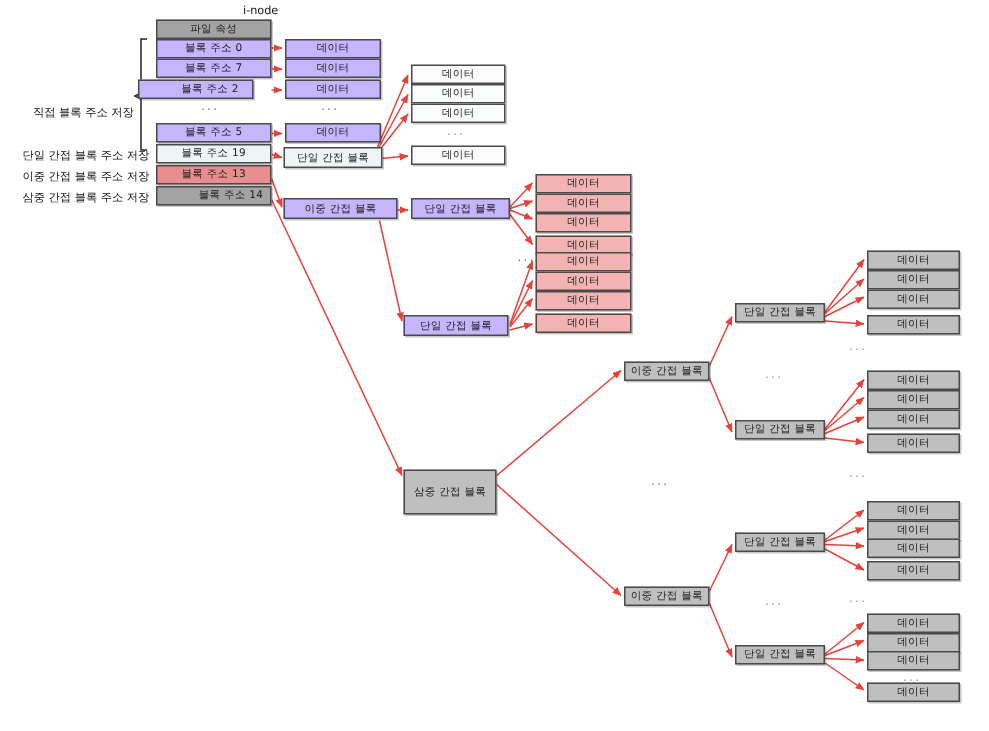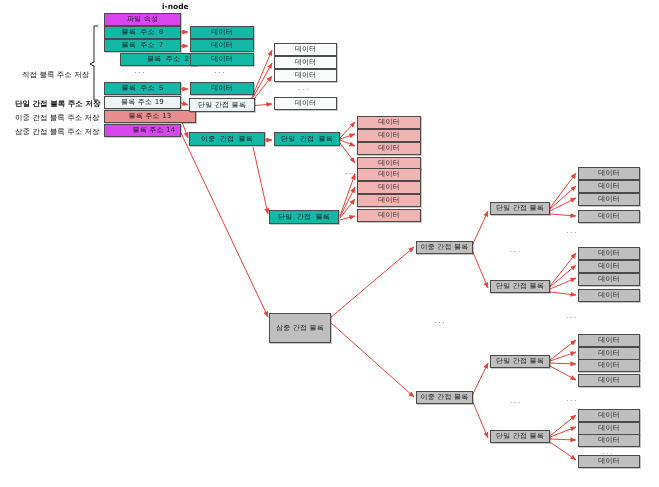--- a/index.html
+++ b/index.html
@@ -6,29 +6,29 @@
   body{width:659px;height:487px;position:relative;overflow:hidden;
        font-family:"DejaVu Sans","Liberation Sans",sans-serif;color:#1a1a1a;}
   #stage{position:absolute;left:0;top:0;width:659px;height:487px;}
   svg#edges{position:absolute;left:0;top:0;width:659px;height:487px;pointer-events:none;}
 
   .bx{position:absolute;box-sizing:border-box;border:1px solid #4a4a4a;
       display:flex;align-items:center;justify-content:center;
       font-size:7px;line-height:1;letter-spacing:.2px;white-space:nowrap;
       box-shadow:1px 1px 0 rgba(0,0,0,.22);}
   .pink{background:#f2b3b3;}
-  .pinkpale{background:#14b8a6;font-family:Liberation Mono, monospace;}
+  .pinkpale{background:#c4b5fd;}
   .pinkdeep{background:#e98e8e;}
   .pale{background:#fafcfc;}
   .palebl{background:#eef5f7;}
   .gray{background:#bfbfbf;}
-  .white{background:#d946ef;}
+  .white{background:#a3a3a3;}
 
   .lbl{position:absolute;font-size:7.5px;white-space:nowrap;color:#111;}
-  .title{position:absolute;font-size:7.5px;font-weight:bold;white-space:nowrap;color:#111;padding-left:40px;}
+  .title{position:absolute;font-size:7.5px;font-weight:normal;white-space:nowrap;color:#111;padding-left:40px;}
   .dots{position:absolute;font-size:8px;letter-spacing:1.5px;color:#6f6f6f;white-space:nowrap;}
   .dotsg{position:absolute;font-size:8px;letter-spacing:1.5px;color:#8b9aa3;white-space:nowrap;}
 </style>
 </head>
 <body>
 
 <div id="stage">
 
   <svg id="edges" viewBox="0 0 659 487">
     <defs>
@@ -101,29 +101,29 @@
       <path d="M98,26 L94,26 L94,62 L90,64 L94,66 L94,100 L98,100"></path>
     </g>
   </svg>
 
   <div class="title" style="left:122px;top:2px;">i-node</div>
 
   <div class="bx white" style="left:104px;top:13px;width:77px;height:13px;">파일 속성</div>
 
   <div class="bx pinkpale" style="left:104px;top:26px;width:77px;height:13px;">블록 주소 0</div>
   <div class="bx pinkpale" style="left:104px;top:39px;width:77px;height:13px;">블록 주소 7</div>
-  <div class="bx pinkpale" style="left:120px;top:53px;width:77px;height:13px;padding-left:19px;">블록 주소 2</div>
+  <div class="bx pinkpale" style="left:92px;top:53px;width:77px;height:13px;padding-left:19px;">블록 주소 2</div>
   <div class="dots" style="left:134px;top:66px;">...</div>
   <div class="bx pinkpale" style="left:104px;top:82px;width:77px;height:13px;">블록 주소 5</div>
   <div class="bx palebl" style="left:104px;top:96px;width:77px;height:13px;">블록 주소 19</div>
-  <div class="bx pinkdeep" style="left:104px;top:110px;width:92px;height:13px;">블록 주소 13</div>
+  <div class="bx pinkdeep" style="left:104px;top:110px;width:77px;height:13px;">블록 주소 13</div>
   <div class="bx white" style="left:104px;top:124px;width:77px;height:13px;padding-left:23px;">블록 주소 14</div>
 
   <div class="lbl" style="left:22px;top:70px;">직접 블록 주소 저장</div>
-  <div class="lbl" style="left:15px;top:99px;font-weight:bold;">단일 간접 블록 주소 저장</div>
+  <div class="lbl" style="left:15px;top:99px;">단일 간접 블록 주소 저장</div>
   <div class="lbl" style="left:15px;top:113px;">이중 간접 블록 주소 저장</div>
   <div class="lbl" style="left:15px;top:127px;">삼중 간접 블록 주소 저장</div>
 
   <div class="bx pinkpale" style="left:190px;top:26px;width:64px;height:13px;">데이터</div>
   <div class="bx pinkpale" style="left:190px;top:39px;width:64px;height:13px;">데이터</div>
   <div class="bx pinkpale" style="left:190px;top:53px;width:64px;height:13px;">데이터</div>
   <div class="dots" style="left:214px;top:66px;">...</div>
   <div class="bx pinkpale" style="left:190px;top:82px;width:64px;height:13px;">데이터</div>
 
   <div class="bx palebl" style="left:189px;top:98px;width:66px;height:14px;">단일 간접 블록</div>

